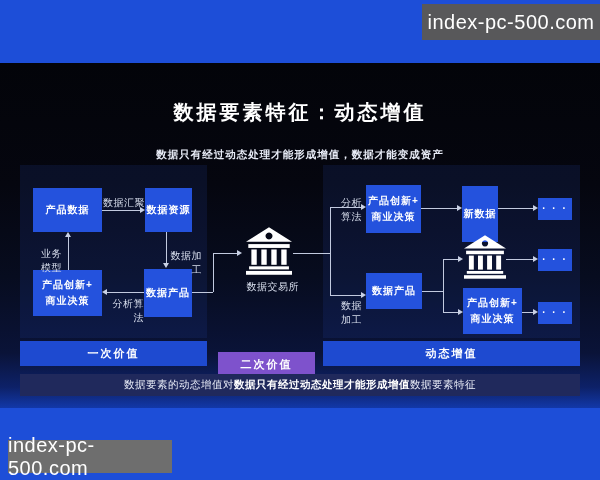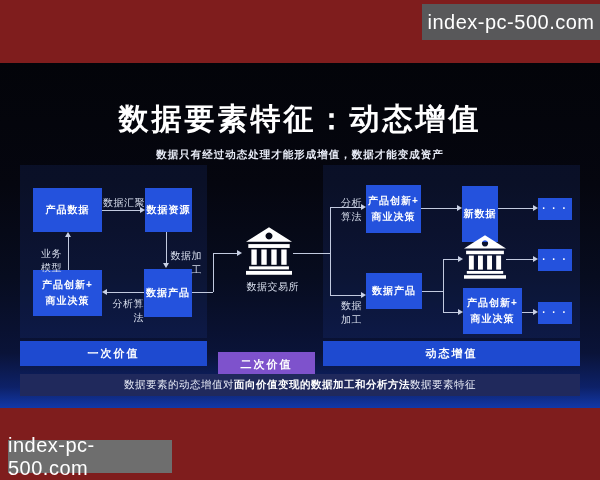--- a/index.html
+++ b/index.html
@@ -1,25 +1,25 @@
 <!DOCTYPE html>
 <html><head>
 <meta charset="utf-8">
 <style>
   html,body{margin:0;padding:0;background:#fff;}
-  .page{position:relative;width:600px;height:480px;background:#7f1d1d;overflow:hidden;
+  .page{position:relative;width:600px;height:480px;background:#1d4ed8;overflow:hidden;
         font-family:"Liberation Sans","DejaVu Sans",sans-serif;}
   .wm{position:absolute;background:#5e5e60;color:#fff;display:flex;align-items:center;
       justify-content:center;font-size:20px;letter-spacing:.5px;}
   .wm-top{left:422px;top:4px;width:178px;height:36px;background:#58585a;}
   .wm-bottom{left:8px;top:440px;width:164px;height:33px;background:#6e6e6e;}
   .slide{position:absolute;left:0;top:63px;width:600px;height:345px;
          background:linear-gradient(180deg,#030409 0%,#05060f 35%,#070c1f 62%,#0a1338 84%,#0d2168 94%,#1238a8 100%);}
   .title{position:absolute;left:0;top:99px;width:600px;text-align:center;color:#fff;
-         font-size:30px;font-weight:700;letter-spacing:3px;}
+         font-size:20px;font-weight:700;letter-spacing:3px;}
   .subtitle{position:absolute;left:0;top:148px;width:600px;text-align:center;color:#e8ecf7;
             font-size:10.5px;font-weight:700;letter-spacing:1px;}
   .panel{position:absolute;background:rgba(45,80,190,0.14);}
   .panel-left{left:20px;top:165px;width:187px;height:173px;}
   .panel-right{left:323px;top:165px;width:257px;height:173px;}
   .box{position:absolute;background:#2452dd;color:#fff;display:flex;flex-direction:column;
        align-items:center;justify-content:center;font-size:10px;font-weight:700;
        text-align:center;line-height:1.6;letter-spacing:1px;}
   .box.dots{font-size:10px;letter-spacing:2px;line-height:1;}
   .bar{position:absolute;height:25px;display:flex;align-items:center;justify-content:center;
@@ -179,21 +179,21 @@
   </div>
   <div class="bar bar-purple" style="left:218px;top:352px;width:97px;">
     <span>二次价值</span>
   </div>
   <div class="bar" style="left:323px;top:341px;width:257px;align-items:center;">
     <span>动态增值</span>
   </div>
 
   <div class="banner">
     <span>数据要素的动态增值对</span>
-      <b>面向价值变现的数据加工和分析方法</b>
+      <b>数据只有经过动态处理才能形成增值</b>
       <span>数据要素特征</span>
   </div>
 
   <div class="wm wm-bottom">
     <span>index-pc-500.com</span>
   </div>
 
 </div>
 
 </body></html>

